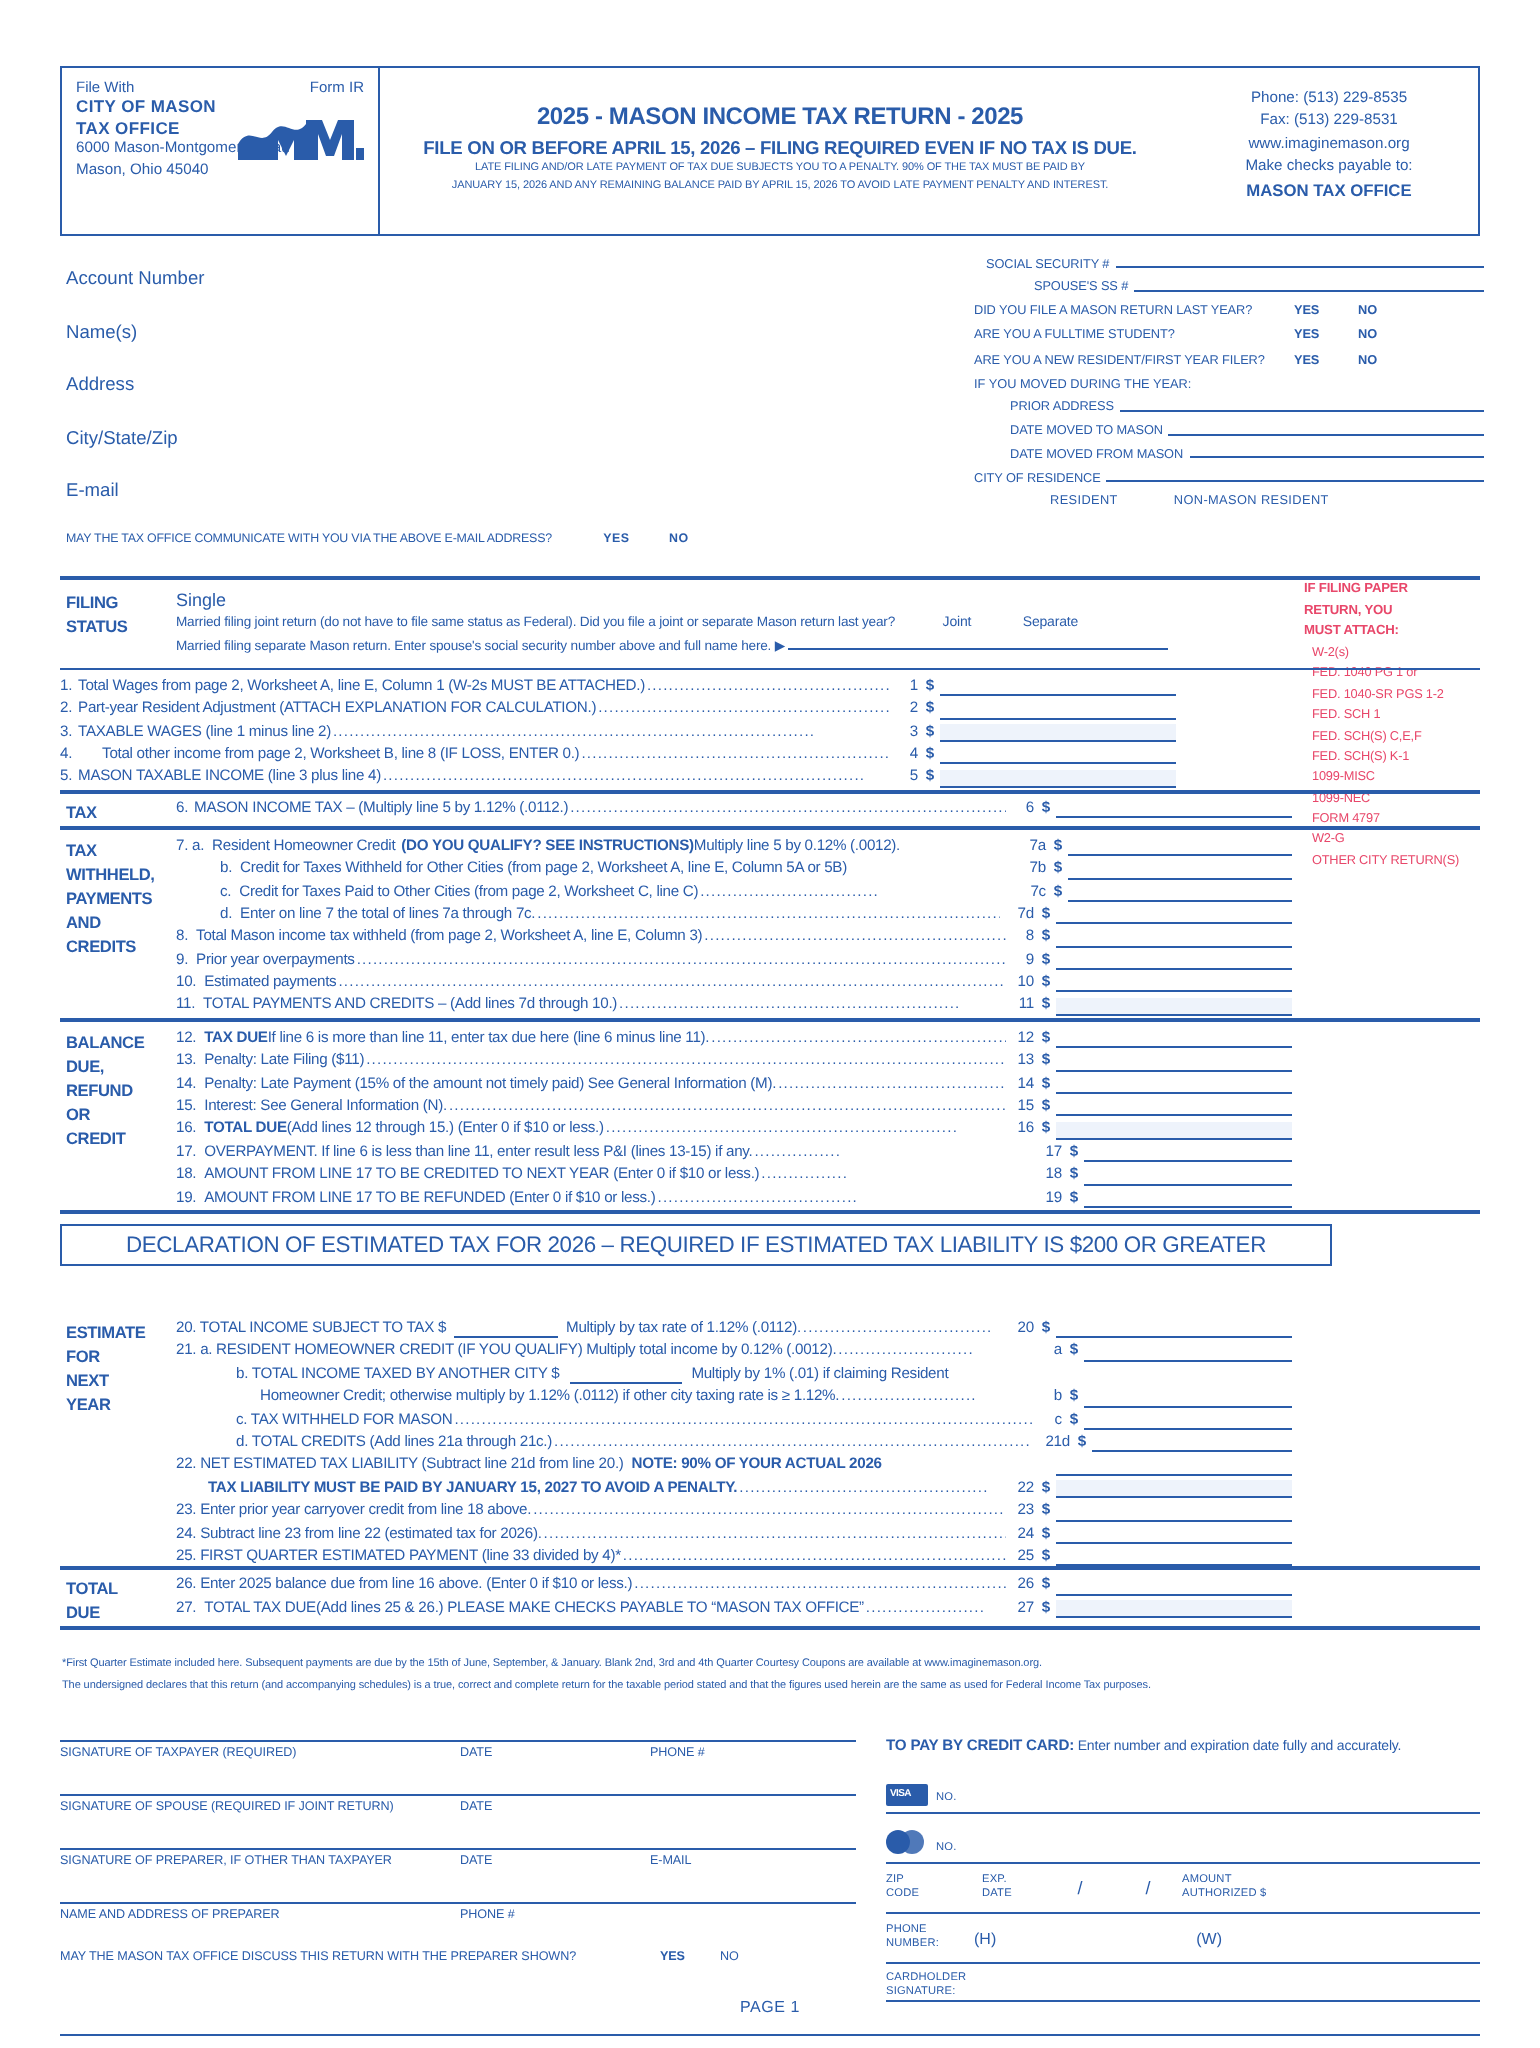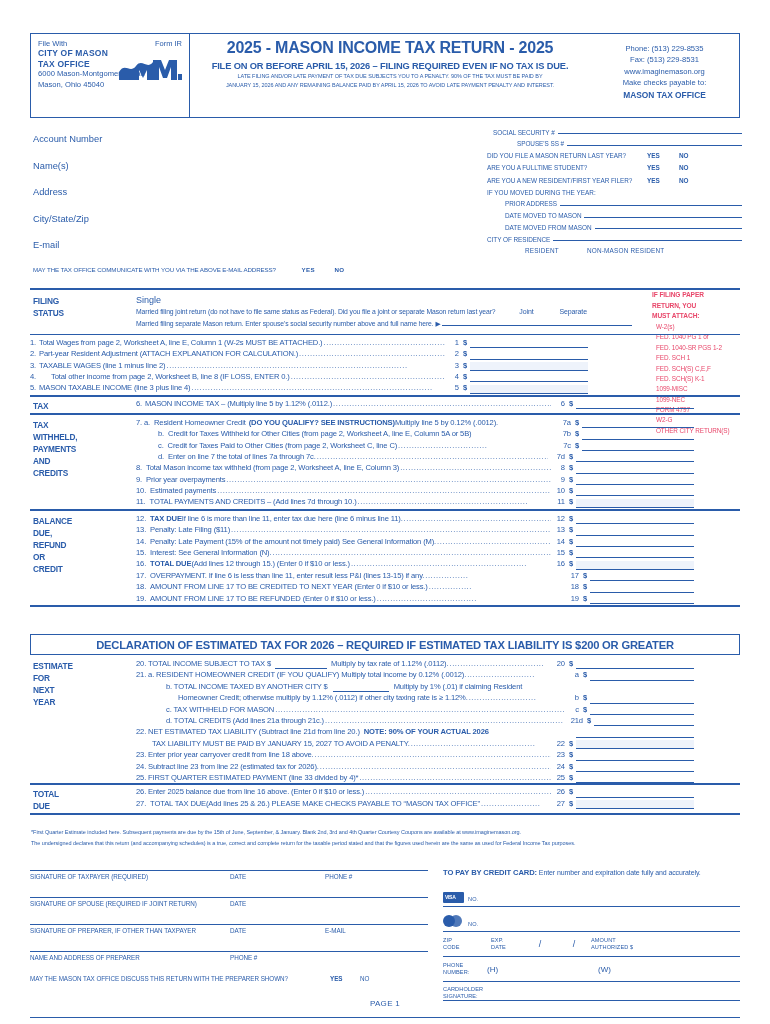--- a/index.html
+++ b/index.html
@@ -19,21 +19,21 @@
             display:flex; }
   .hdr-left { width:160px; border:1.5px solid #2a5caa; padding:5px 7px;
               position:relative; background:#fff; }
   .hdr-left .row1 { display:flex; justify-content:space-between; font-size:7.5px; }
   .hdr-left .cityline { font-size:8.5px; font-weight:bold; letter-spacing:.2px; line-height:1.25; }
   .hdr-left .addr { font-size:7.6px; line-height:1.35; }
   .mlogo { position:absolute; right:6px; top:20px; width:66px; height:30px; }
 
   .hdr-mid { flex:1; border-top:1.5px solid #2a5caa; border-bottom:1.5px solid #2a5caa;
              text-align:center; padding:3px 4px 2px; }
-  .hdr-title { font-size:16px; font-weight:bold; letter-spacing:-0.2px; margin:2px 0 4px; }
+  .hdr-title { font-size:12px; font-weight:bold; letter-spacing:-0.2px; margin:14px 0 4px; }
   .hdr-sub1 { font-size:9.3px; font-weight:bold; letter-spacing:-0.15px; }
   .hdr-sub2 { font-size:5.5px; line-height:1.5; letter-spacing:-0.05px; margin-top:1px; }
 
   .hdr-right { width:150px; border:1.5px solid #2a5caa; border-left:none;
                text-align:center; font-size:7.6px; line-height:1.5; padding-top:9px; }
   .hdr-right .bold { font-weight:bold; font-size:8.4px; }
 
   
   .acct { position:absolute; left:33px; top:134px; width:300px; }
   .acct .lbl { font-size:9.3px; margin-bottom:16.5px; }
@@ -48,21 +48,21 @@
   .ynrow { display:flex; align-items:center; margin-bottom:5.2px; font-size:6.4px; letter-spacing:-.05px;}
   .ynrow .q { width:160px; }
   .ynrow .y { width:32px; font-weight:bold; }
   .ynrow .n { font-weight:bold; }
   .indent { padding-left:18px; }
   .resrow { margin-top:3px; padding-left:38px; font-size:6.4px; letter-spacing:.2px; }
   .resrow span { margin-right:26px; }
 
   
   .formbox { position:absolute; left:30px; top:288px; width:710px; }
-  .secrow { display:flex;gap:48px; }
+  .secrow { display:flex; }
   .lcol { width:58px; flex-shrink:0; font-size:8.3px; font-weight:bold; line-height:1.45;
           letter-spacing:-.2px; padding-left:3px; padding-top:2px;}
   .mcol { flex:1; padding-right:2px; }
 
   .hr-thick { border-top:2.2px solid #2a5caa; }
   .hr-med   { border-top:1.5px solid #2a5caa; }
 
   .line { display:flex; align-items:flex-end; font-size:7.6px; line-height:1.5;
           letter-spacing:-.15px; white-space:nowrap; }
   .line .txt { }
@@ -85,23 +85,23 @@
   .fs-underline { display:inline-block; width:190px; border-bottom:1px solid #2a5caa; height:7px;}
 
   
   .attach { position:absolute; left:652px; top:290px; width:90px;
             font-size:6.4px; color:#e8476a; font-weight:bold;
             line-height:1.62; letter-spacing:-.1px; }
   .attach .hd { font-size:6.6px; }
   .attach .it { font-weight:normal; padding-left:4px; }
 
   
-  .decl { position:absolute; left:30px; top:634px; width:710px; height:21px;
+  .decl { position:absolute; left:30px; top:612px; width:636px; height:21px;
           border:1.8px solid #2a5caa; display:flex; align-items:center;
-          justify-content:center; font-size:11.2px; font-weight:bold; letter-spacing:-.2px;}
+          justify-content:center; font-size:11.2px; font-weight:normal; letter-spacing:-.2px;}
 
   
   .fnote { position:absolute; left:31px; top:827px; width:706px;
            font-size:5.5px; line-height:1.95; letter-spacing:-.05px; }
 
   
   .sigbox { position:absolute; left:30px; top:870px; width:398px; }
   .sigline { border-top:1.4px solid #2a5caa; }
   .sigrow { display:flex; font-size:6.3px; letter-spacing:-.05px; padding-top:2px; height:26px;}
   .sigrow .a { width:200px; }
@@ -544,21 +544,21 @@
         </div>
         <div class="line">
           <span class="txt">22. NET ESTIMATED TAX LIABILITY (Subtract line 21d from line 20.)</span>
           <span class="txt" style="font-weight:bold;margin-left:4px">NOTE: 90% OF YOUR ACTUAL 2026</span>
           <span class="leader"></span>
           <span class="num"></span>
           <span style="width:9px"></span>
             <span class="amt amt-w"></span>
         </div>
         <div class="line" style="padding-left:16px">
-          <span class="txt" style="font-weight:normal">TAX LIABILITY MUST BE PAID BY JANUARY 15, 2027 TO AVOID A PENALTY.</span>
+          <span class="txt" style="font-weight:bold">TAX LIABILITY MUST BE PAID BY JANUARY 15, 2027 TO AVOID A PENALTY.</span>
           <span class="leader">..............................................</span>
           <span class="num">22</span>
           <span class="dollar">$</span>
             <span class="amt amt-w fill"></span>
         </div>
         <div class="line">
           <span class="txt">23. Enter prior year carryover credit from line 18 above.</span>
           <span class="leader">..........................................................................................</span>
           <span class="num">23</span>
           <span class="dollar">$</span>

